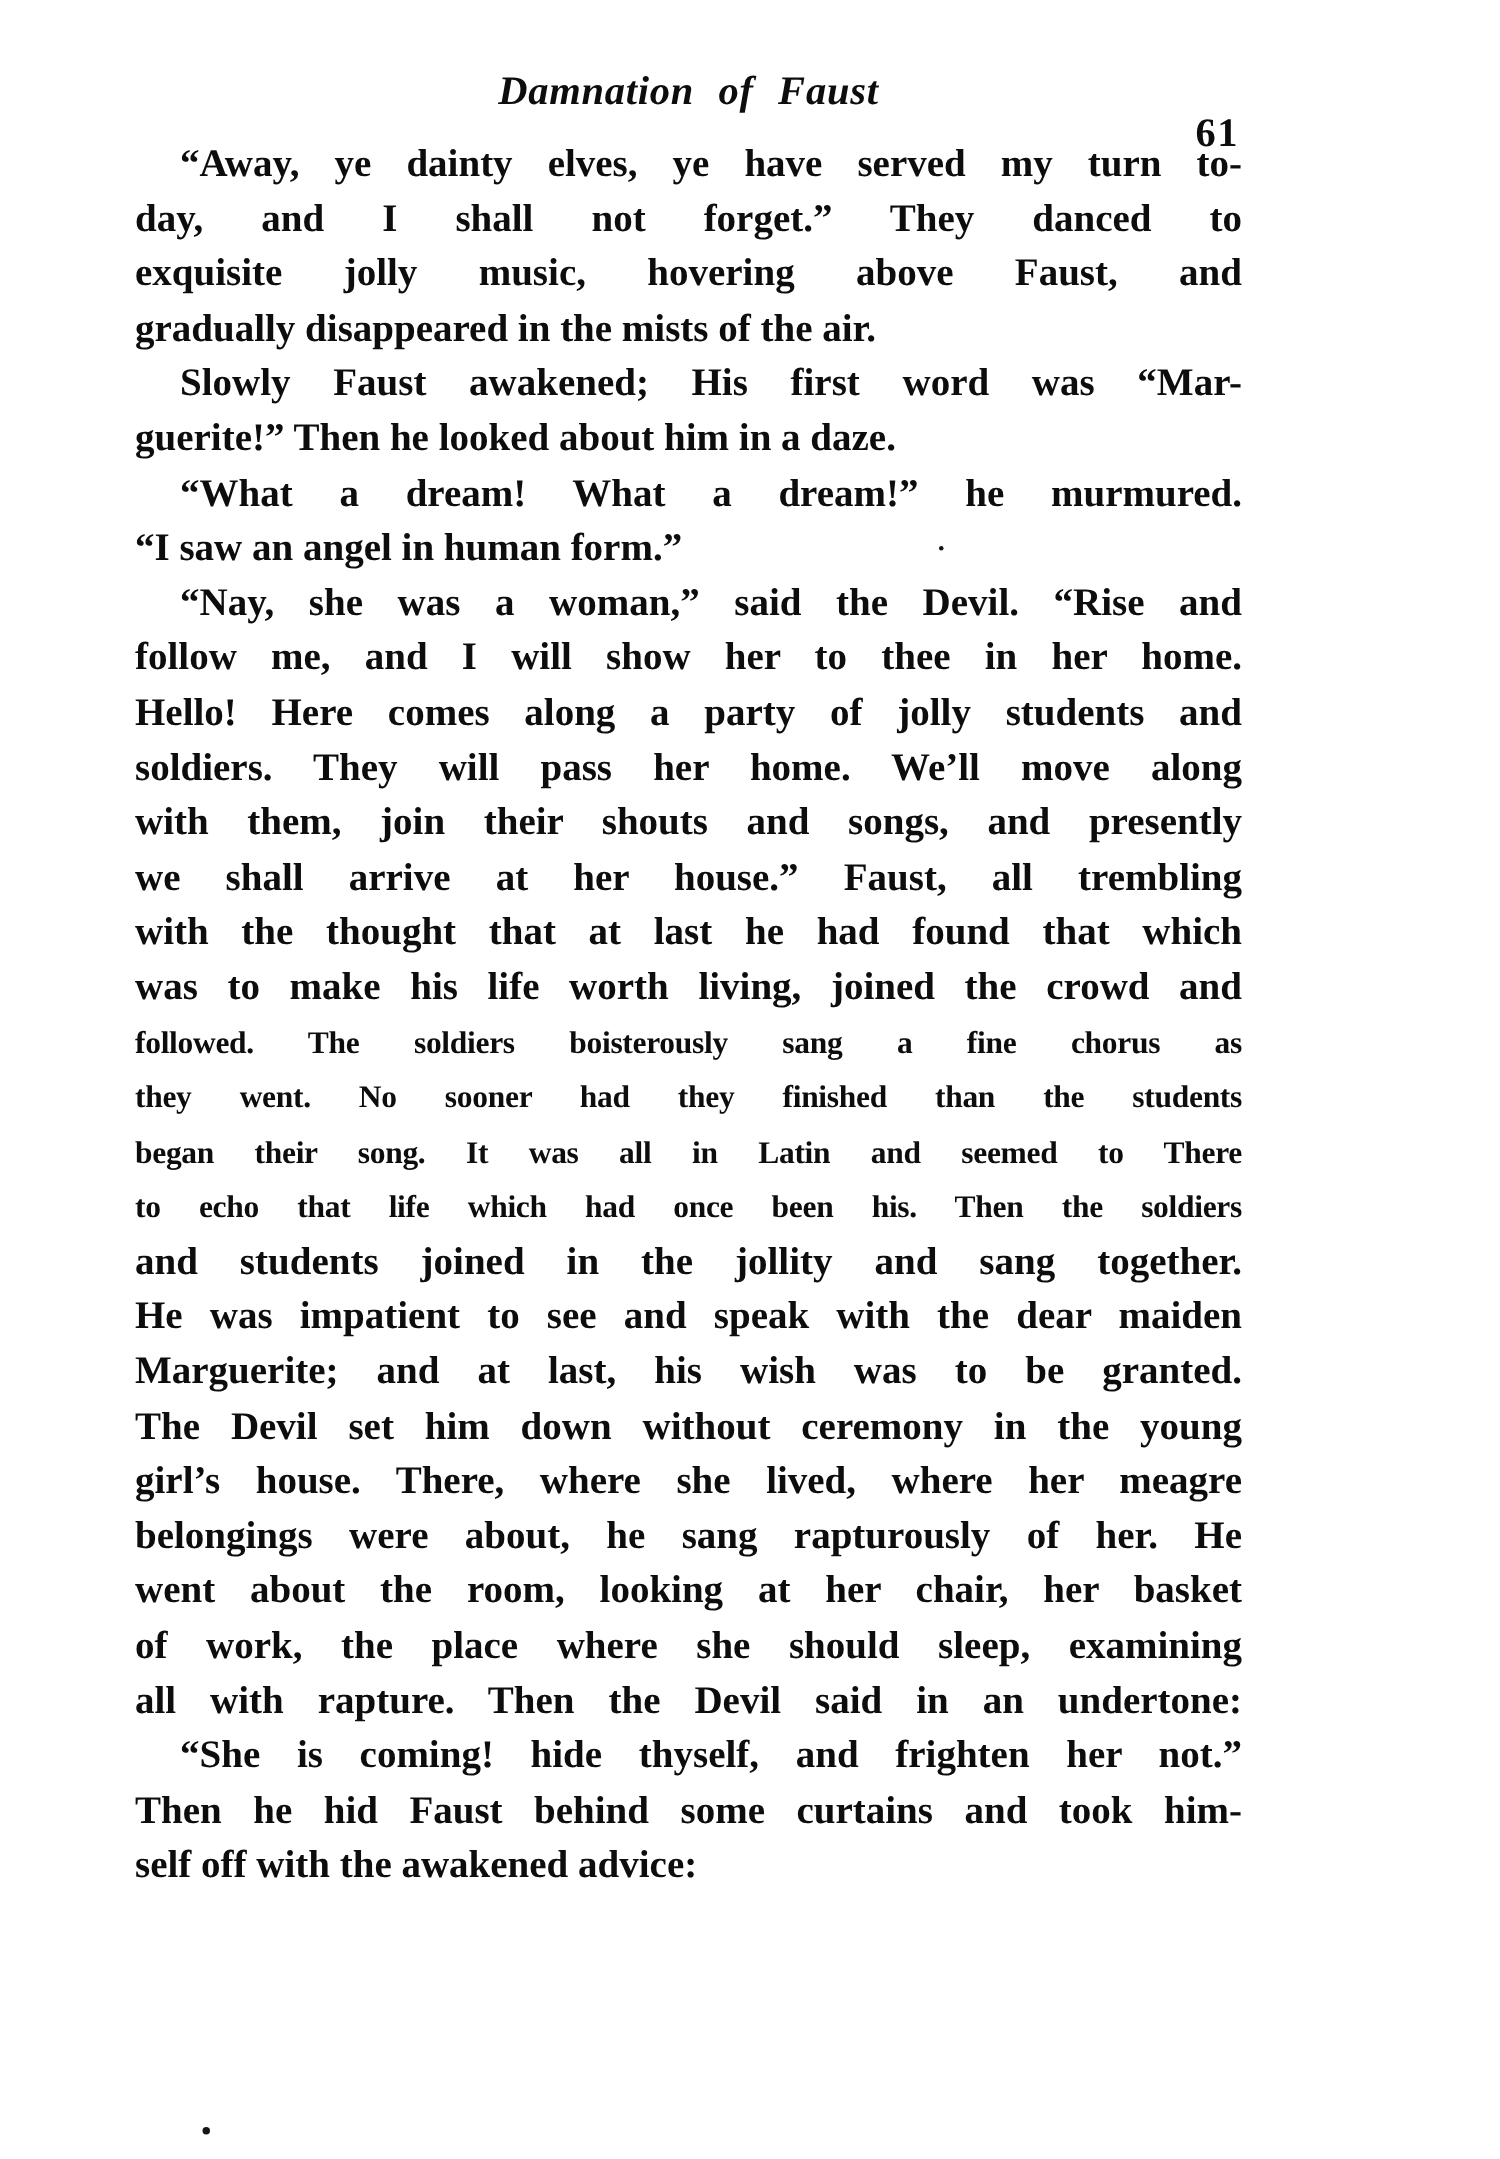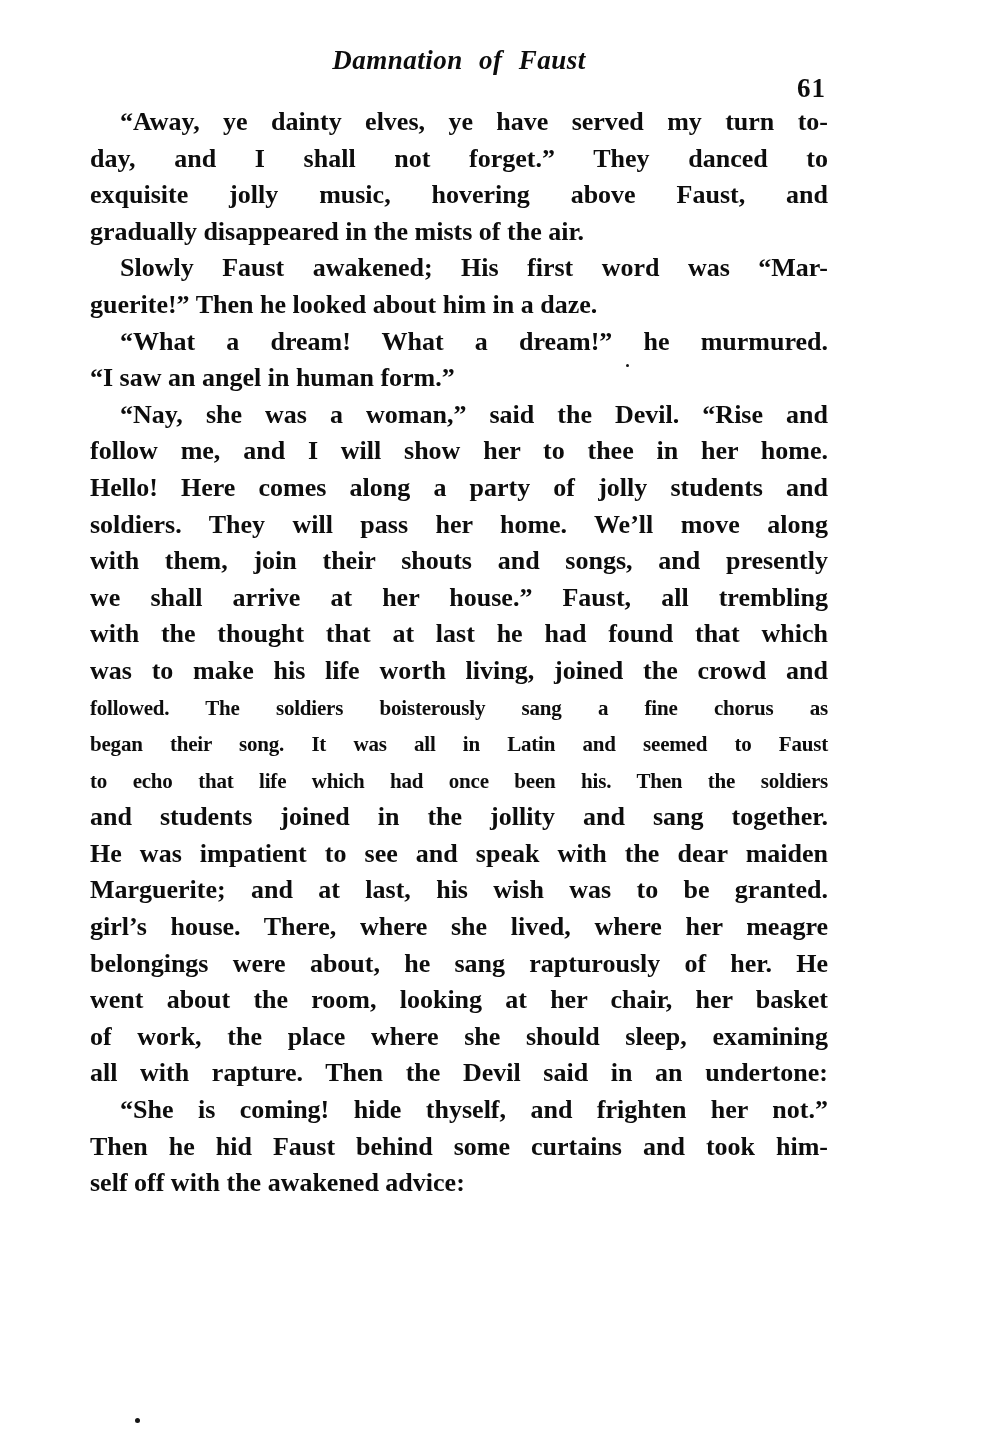--- a/index.html
+++ b/index.html
@@ -44,21 +44,21 @@
     font-weight: bold;
     font-size: 27px;
     line-height: 36px;
     letter-spacing: 1px;
     margin-top: 28px;
   }
   
   .text-block {
     position: absolute;
     left: 90px;
-    top: 104px;
+    top: 91px;
     width: 738px;
   }
   .line {
     height: 36.6px;
     line-height: 36.6px;
     font-size: 26px;
     font-weight: bold;
     text-align: justify;
     text-align-last: justify;
     overflow: visible;
@@ -105,25 +105,27 @@
       <div class="line no-justify">“I saw an angel in human form.”</div>
       <div class="line indent">“Nay, she was a woman,” said the Devil. “Rise and</div>
       <div class="line">follow me, and I will show her to thee in her home.</div>
       <div class="line">Hello! Here comes along a party of jolly students and</div>
       <div class="line">soldiers. They will pass her home. We’ll move along</div>
       <div class="line">with them, join their shouts and songs, and presently</div>
       <div class="line">we shall arrive at her house.” Faust, all trembling</div>
       <div class="line">with the thought that at last he had found that which</div>
       <div class="line">was to make his life worth living, joined the crowd and</div>
       <div class="line tight">followed. The soldiers boisterously sang a fine chorus as</div>
-      <div class="line tight">began their song. It was all in Latin and seemed to Faust</div>
+      <div class="line tight">they went. No sooner had they finished than the students</div>
+      <div class="line tight">began their song. It was all in Latin and seemed to There</div>
       <div class="line tight">to echo that life which had once been his. Then the soldiers</div>
       <div class="line">and students joined in the jollity and sang together.</div>
       <div class="line">He was impatient to see and speak with the dear maiden</div>
       <div class="line">Marguerite; and at last, his wish was to be granted.</div>
+      <div class="line">The Devil set him down without ceremony in the young</div>
       <div class="line">girl’s house. There, where she lived, where her meagre</div>
       <div class="line">belongings were about, he sang rapturously of her. He</div>
       <div class="line">went about the room, looking at her chair, her basket</div>
       <div class="line">of work, the place where she should sleep, examining</div>
       <div class="line">all with rapture. Then the Devil said in an undertone:</div>
       <div class="line indent">“She is coming! hide thyself, and frighten her not.”</div>
       <div class="line">Then he hid Faust behind some curtains and took him-</div>
       <div class="line no-justify">self off with the awakened advice:</div>
     </div>
 

